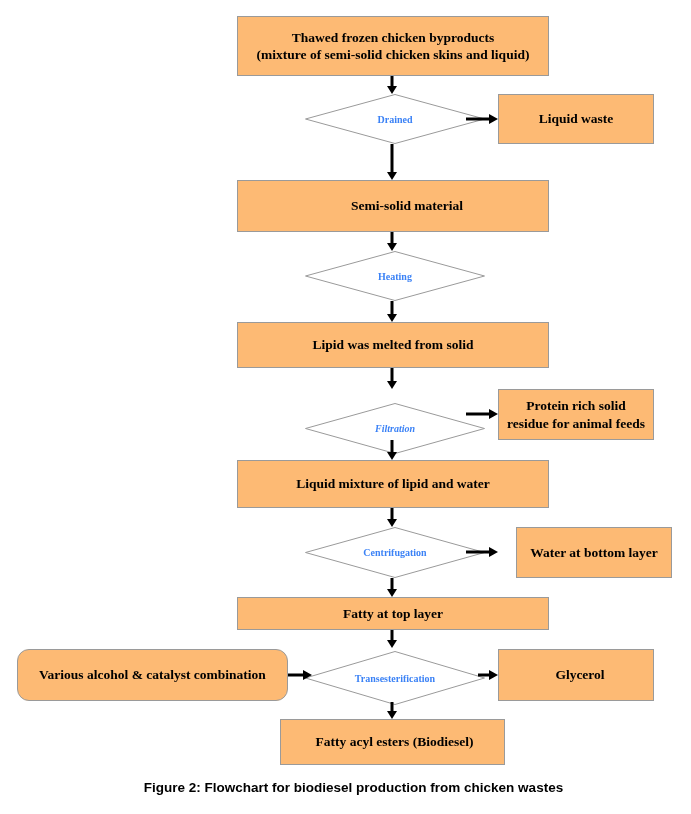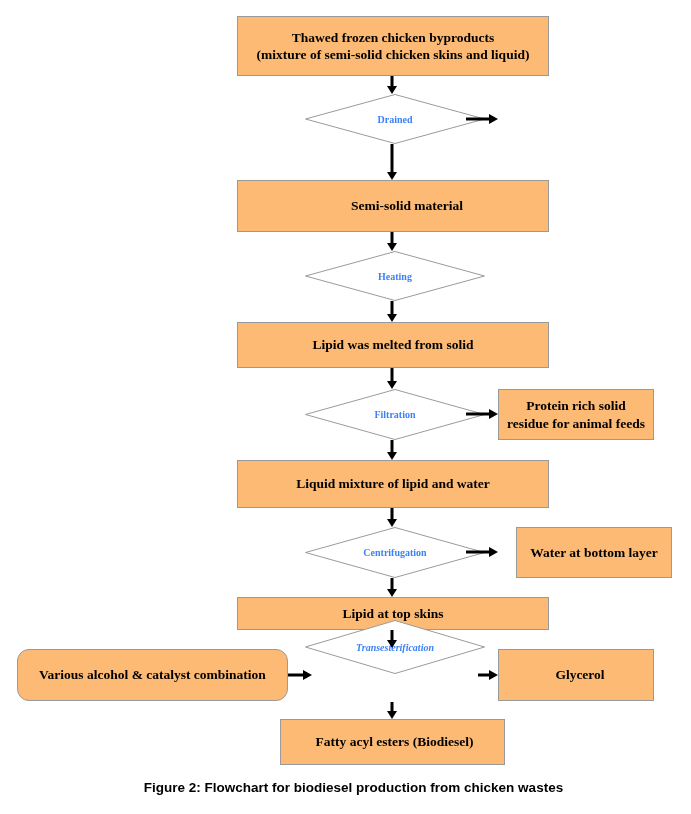--- a/index.html
+++ b/index.html
@@ -83,20 +83,23 @@
 
 <div id="canvas">
 
   <div class="node box" style="left: 237px; top: 16px; width: 312px; height: 60px;">
     <div>
       <div>Thawed frozen chicken byproducts</div>
       <div>(mixture of semi-solid chicken skins and liquid)</div>
     </div>
   </div>
 
+  <div class="node box" style="left: 498px; top: 94px; width: 156px; height: 50px;">
+    <span>Liquid waste</span>
+  </div>
 
   <div class="node box" style="left: 237px; top: 180px; width: 312px; height: 52px; padding-left: 32px;">
     <span>Semi-solid material</span>
   </div>
 
   <div class="node box" style="left: 237px; top: 322px; width: 312px; height: 46px;">
     <span>Lipid was melted from solid</span>
   </div>
 
   <div class="node box" style="left: 498px; top: 389px; width: 156px; height: 51px;">
@@ -108,21 +111,21 @@
 
   <div class="node box" style="left: 237px; top: 460px; width: 312px; height: 48px;">
     <span>Liquid mixture of lipid and water</span>
   </div>
 
   <div class="node box" style="left: 516px; top: 527px; width: 156px; height: 51px;">
     <span>Water at bottom layer</span>
   </div>
 
   <div class="node box" style="left: 237px; top: 597px; width: 312px; height: 33px;">
-    <span>Lipid at top skins</span>
+    <span>Fatty at top layer</span>
   </div>
 
   <div class="node box" style="left: 17px; top: 649px; width: 271px; height: 52px; border-radius: 12px;">
     <span>Various alcohol &amp; catalyst combination</span>
   </div>
 
   <div class="node box" style="left: 498px; top: 649px; width: 156px; height: 52px; padding-left: 12px;">
     <span>Glycerol</span>
   </div>
 
@@ -137,35 +140,35 @@
     <div class="diamond-label">Drained</div>
   </div>
 
   <div class="diamond-wrap" style="left: 305px; top: 251px; width: 180px; height: 50px;">
     <svg width="180" height="50" viewBox="0 0 180 50">
         <polygon points="90,0.5 179.5,25 90,49.5 0.5,25" fill="#ffffff" stroke="#9a9a9a" stroke-width="1"></polygon>
       </svg>
     <div class="diamond-label">Heating</div>
   </div>
 
-  <div class="diamond-wrap" style="left: 305px; top: 389px; width: 180px; height: 51px;">
+  <div class="diamond-wrap" style="left: 305px; top: 403px; width: 180px; height: 51px; font-style: italic;">
     <svg width="180" height="51" viewBox="0 0 180 51">
         <polygon points="90,0.5 179.5,25.5 90,50.5 0.5,25.5" fill="#ffffff" stroke="#9a9a9a" stroke-width="1"></polygon>
       </svg>
     <div class="diamond-label">Filtration</div>
   </div>
 
   <div class="diamond-wrap" style="left: 305px; top: 527px; width: 180px; height: 51px;">
     <svg width="180" height="51" viewBox="0 0 180 51">
         <polygon points="90,0.5 179.5,25.5 90,50.5 0.5,25.5" fill="#ffffff" stroke="#9a9a9a" stroke-width="1"></polygon>
       </svg>
     <div class="diamond-label">Centrifugation</div>
   </div>
 
-  <div class="diamond-wrap" style="left: 305px; top: 620px; width: 180px; height: 54px; font-style: italic;">
+  <div class="diamond-wrap" style="left: 305px; top: 651px; width: 180px; height: 54px;">
     <svg width="180" height="54" viewBox="0 0 180 54">
         <polygon points="90,0.5 179.5,27 90,53.5 0.5,27" fill="#ffffff" stroke="#9a9a9a" stroke-width="1"></polygon>
       </svg>
     <div class="diamond-label">Transesterification</div>
   </div>
 
   <div id="connector-layer">
       <div class="connector" style="left: 384px; top: 76px;">
         <svg width="16" height="18" viewBox="0 0 16 18">
           <line x1="8" y1="0" x2="8" y2="11" stroke="#000000" stroke-width="3"></line>

